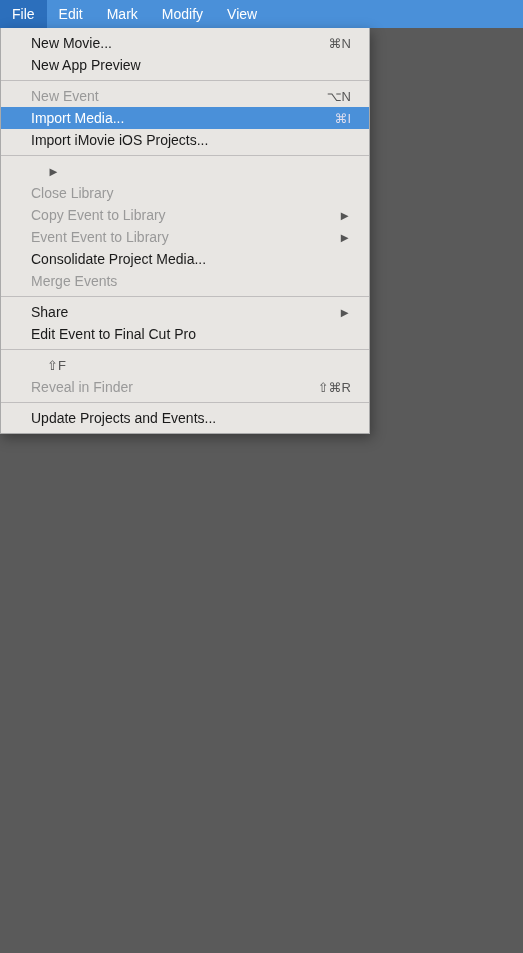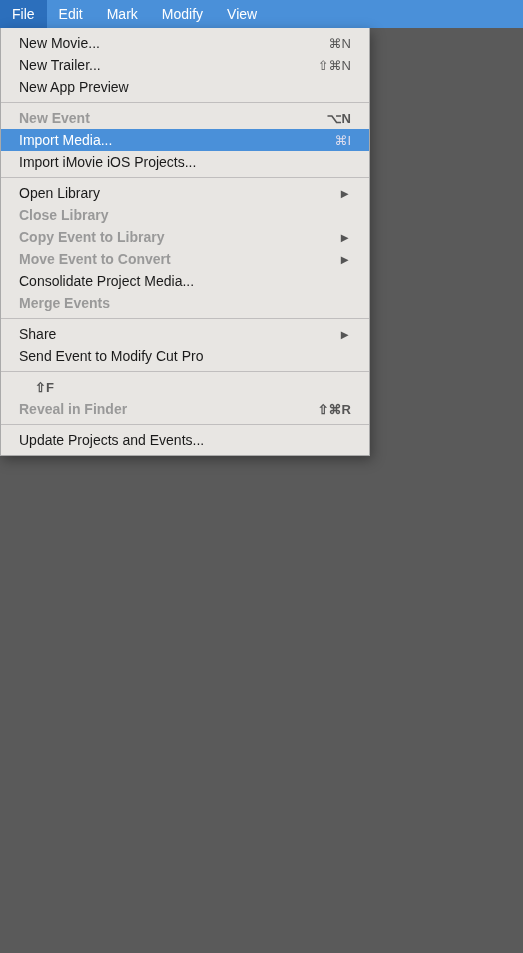--- a/index.html
+++ b/index.html
@@ -57,37 +57,36 @@
       border-top: none;
       box-shadow: 2px 4px 12px rgba(0,0,0,0.35);
       z-index: 200;
       padding: 4px 0;
     }
 
     .menu-item {
       display: flex;
       align-items: flex-end;
       justify-content: space-between;
-      padding: 3px 18px 3px 18px;
+      padding: 3px 18px 3px 30px;
       font-size: 14px;
       color: #1a1a1a;
       cursor: pointer;
       min-height: 22px;
       user-select: none;
     }
 
     .menu-item.highlighted {
       background: #4a90d9;
       color: white;
     }
 
     .menu-item.disabled {
       color: #999;
       cursor: default;
-      font-weight: bold;
     }
 
     .menu-item-label {
       flex: 1;
     }
 
     .menu-item-shortcut {
       color: #555;
       font-size: 13px;
       margin-left: 16px;
@@ -127,24 +126,20 @@
   <div class="menu-bar-item">View</div>
 </div>
 
 <div class="dropdown-menu">
 
   <div class="menu-item">
     <span class="menu-item-label">New Movie...</span>
     <span class="menu-item-shortcut">⌘N</span>
   </div>
   <div class="menu-item">
-    <span class="menu-item-label">New Trailer...</span>
-    <span class="menu-item-shortcut">⇧⌘N</span>
-  </div>
-  <div class="menu-item">
     <span class="menu-item-label">New App Preview</span>
     <span class="menu-item-shortcut"></span>
   </div>
 
   <div class="menu-separator"></div>
 
   <div class="menu-item disabled">
     <span class="menu-item-label">New Event</span>
     <span class="menu-item-shortcut">⌥N</span>
   </div>
@@ -153,52 +148,51 @@
     <span class="menu-item-shortcut">⌘I</span>
   </div>
   <div class="menu-item">
     <span class="menu-item-label">Import iMovie iOS Projects...</span>
     <span class="menu-item-shortcut"></span>
   </div>
 
   <div class="menu-separator"></div>
 
   <div class="menu-item">
-    <span class="menu-item-label">Open Library</span>
     <span class="menu-item-shortcut">►</span>
   </div>
   <div class="menu-item disabled">
     <span class="menu-item-label">Close Library</span>
     <span class="menu-item-shortcut"></span>
   </div>
   <div class="menu-item disabled">
     <span class="menu-item-label">Copy Event to Library</span>
     <span class="menu-item-shortcut">►</span>
   </div>
   <div class="menu-item disabled">
-    <span class="menu-item-label">Move Event to Convert</span>
+    <span class="menu-item-label">Event Event to Library</span>
     <span class="menu-item-shortcut">►</span>
   </div>
   <div class="menu-item">
     <span class="menu-item-label">Consolidate Project Media...</span>
     <span class="menu-item-shortcut"></span>
   </div>
   <div class="menu-item disabled">
     <span class="menu-item-label">Merge Events</span>
     <span class="menu-item-shortcut"></span>
   </div>
 
   <div class="menu-separator"></div>
 
   <div class="menu-item">
     <span class="menu-item-label">Share</span>
     <span class="menu-item-shortcut">►</span>
   </div>
   <div class="menu-item">
-    <span class="menu-item-label">Send Event to Modify Cut Pro</span>
+    <span class="menu-item-label">Edit Event to Final Cut Pro</span>
     <span class="menu-item-shortcut"></span>
   </div>
 
   <div class="menu-separator"></div>
 
   <div class="menu-item disabled">
     <span class="menu-item-shortcut">⇧F</span>
   </div>
   <div class="menu-item disabled">
     <span class="menu-item-label">Reveal in Finder</span>

